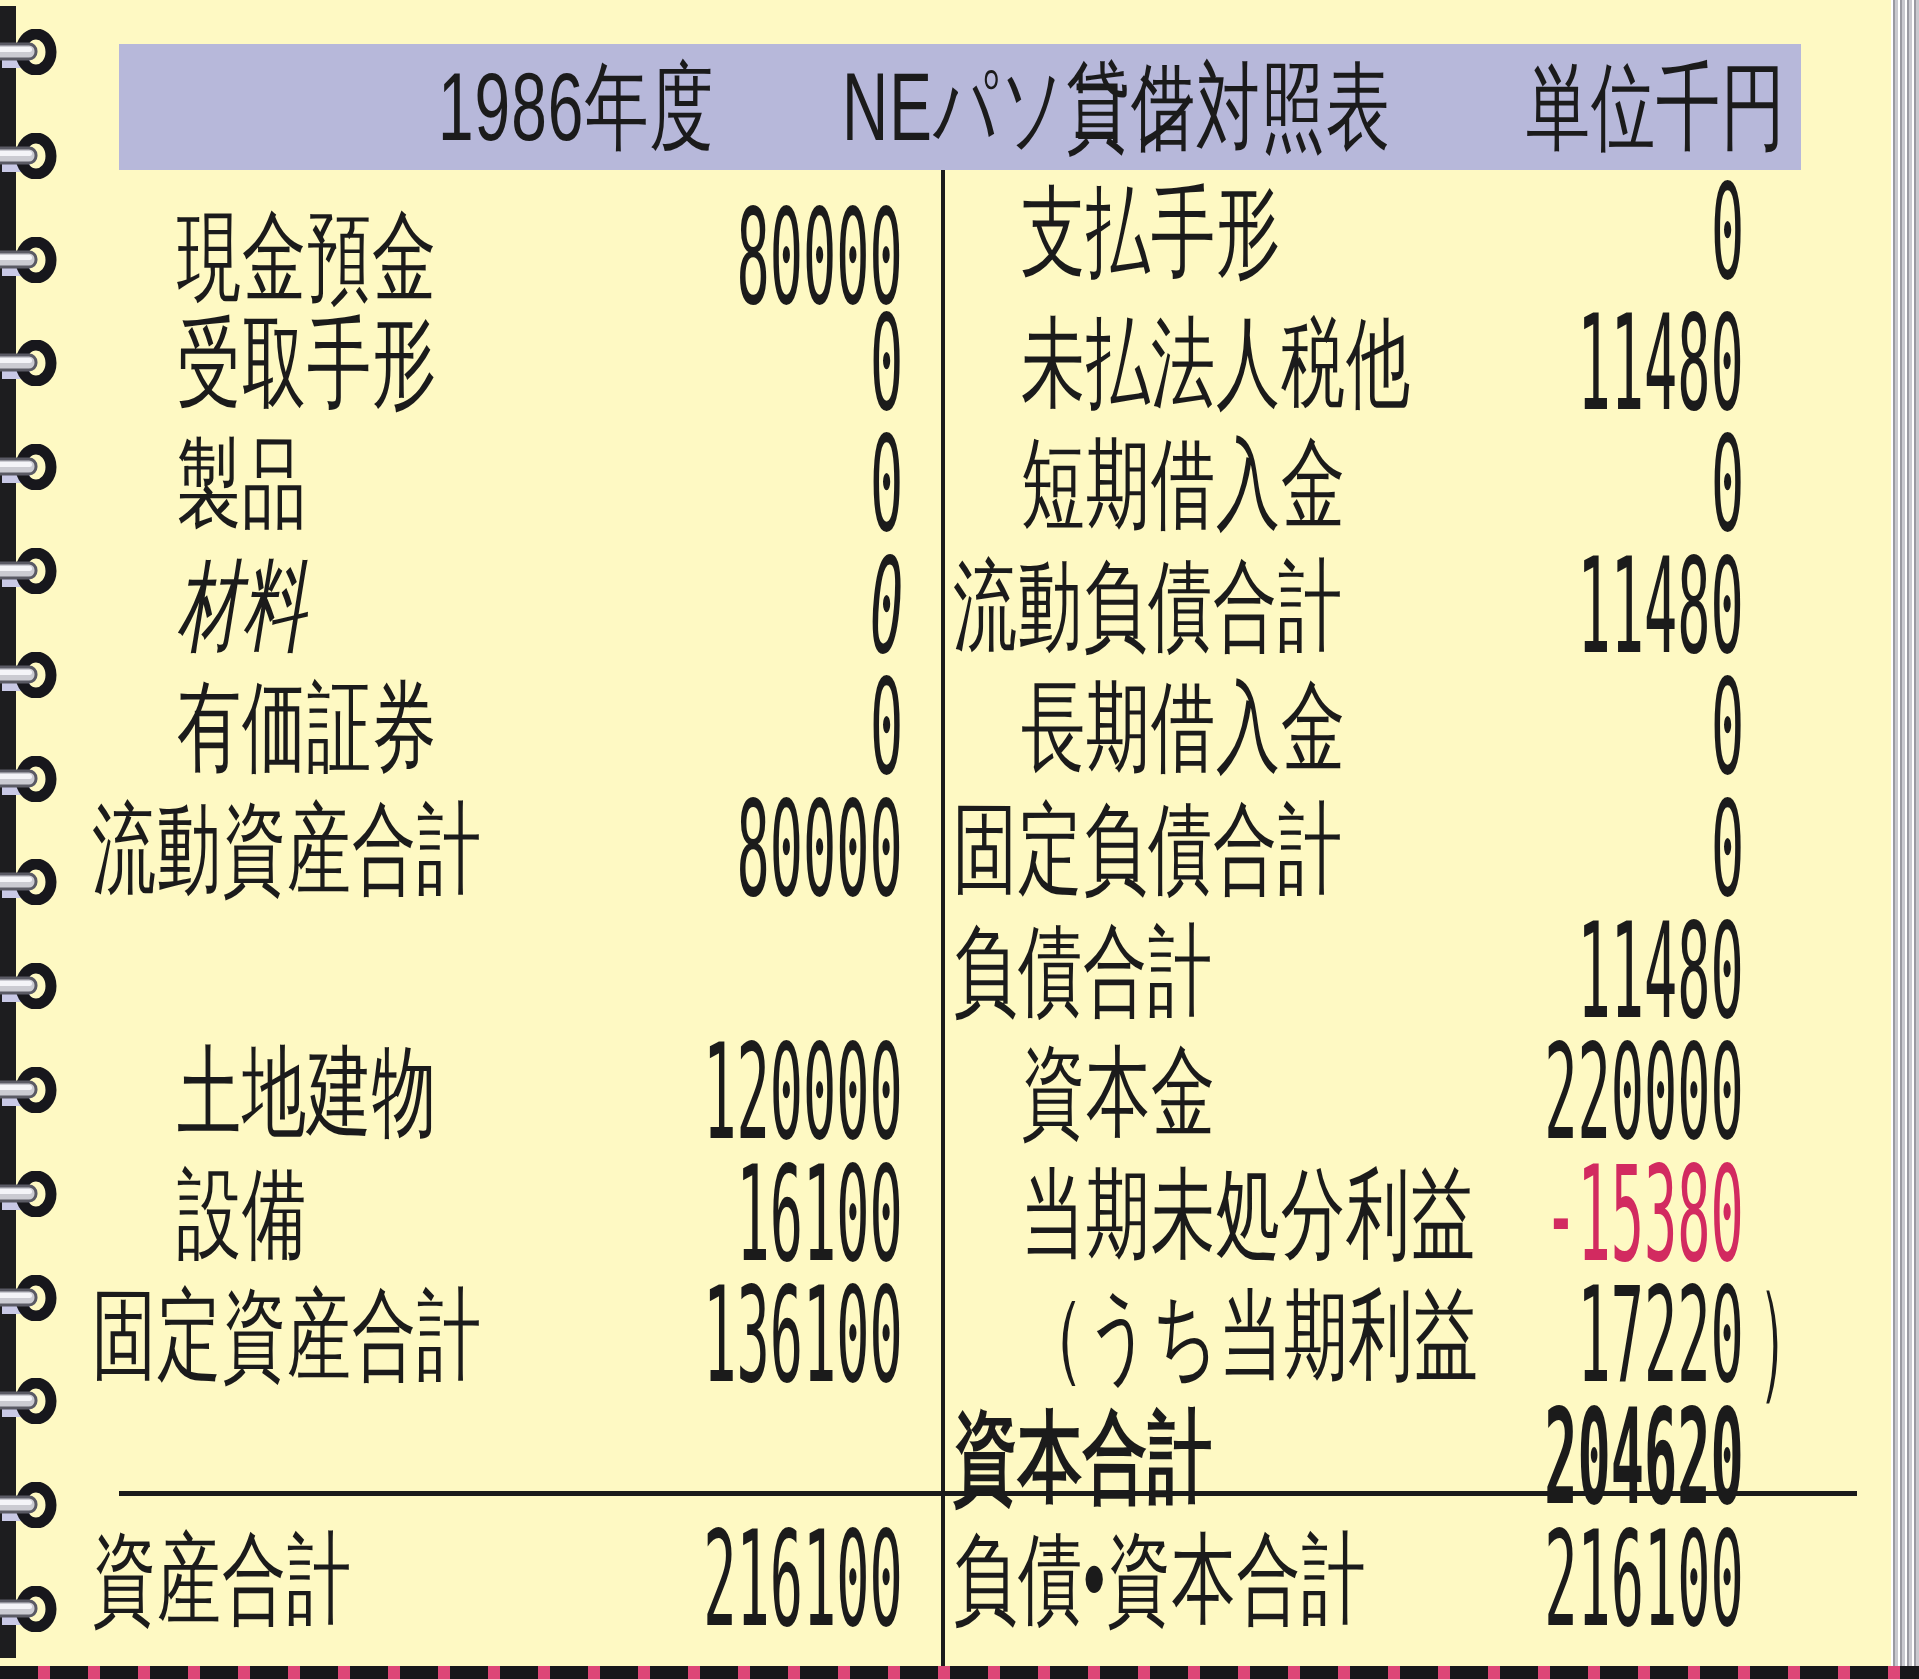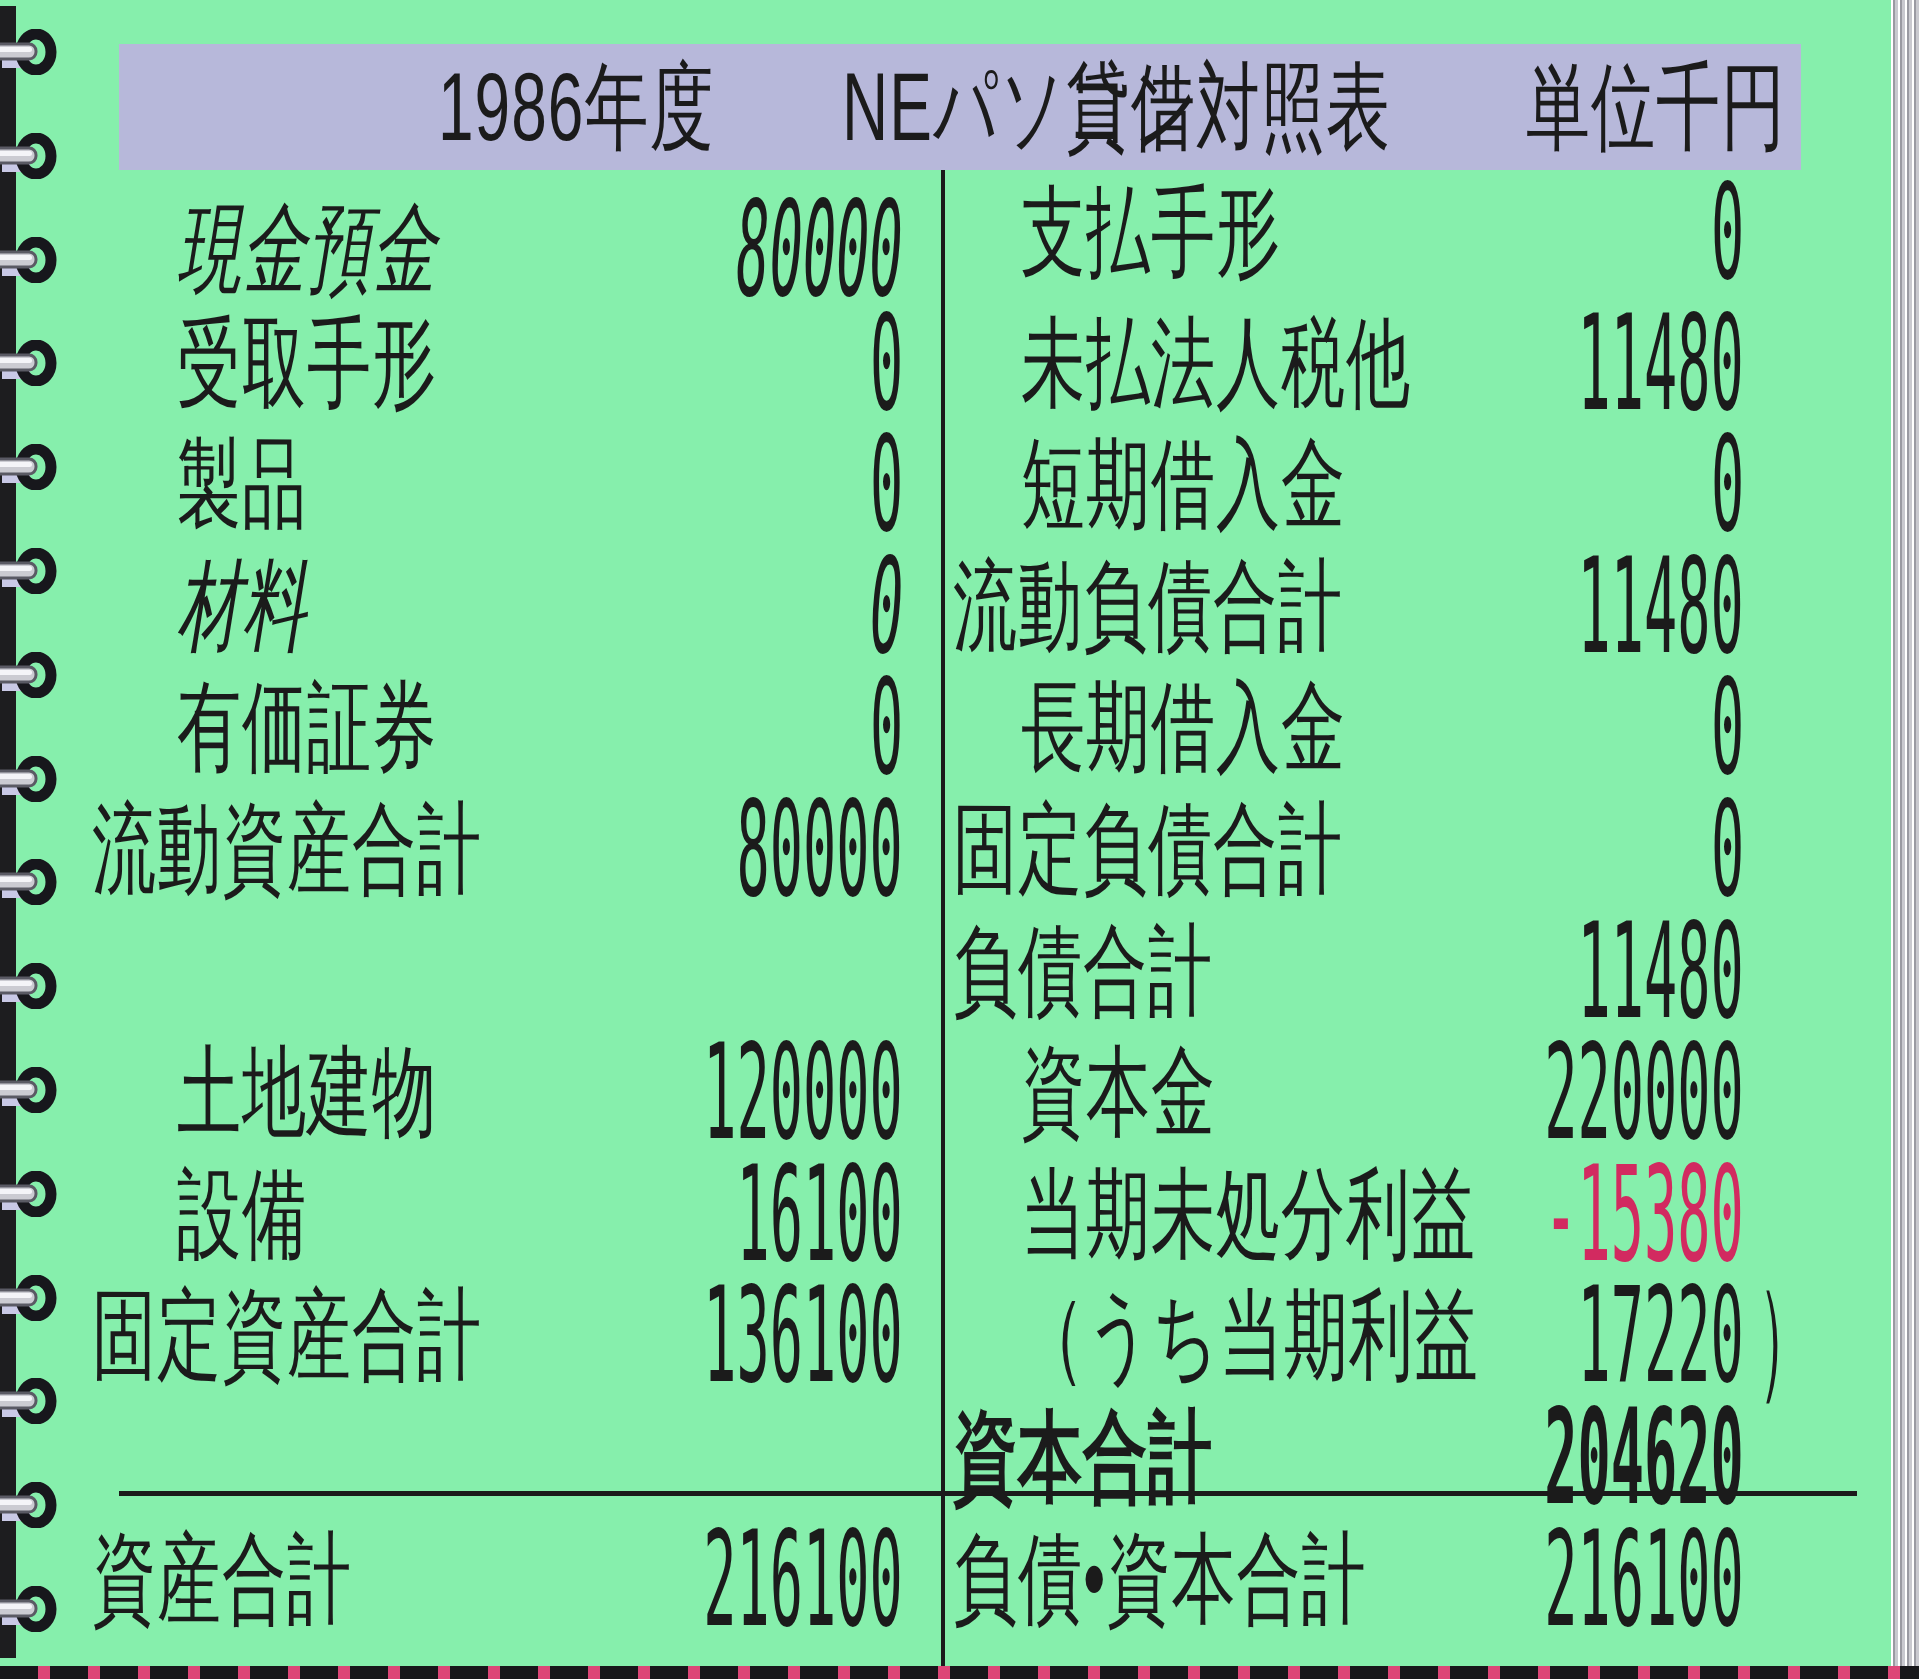--- a/index.html
+++ b/index.html
@@ -1,16 +1,16 @@
 <!DOCTYPE html>
 <html><head>
 <meta charset="utf-8">
 <style>
   html,body{margin:0;padding:0;background:#ffffff;}
-  #stage{position:relative;width:1919px;height:1679px;background:#86efac;overflow:hidden;
+  #stage{position:relative;width:1919px;height:1679px;background:#fef9c3;overflow:hidden;
          font-family:"Liberation Sans",sans-serif;color:#1b1b1b;}
   
   .left-strip{position:absolute;left:0;top:6px;width:16px;height:1652px;background:#1d1d1f;}
   .ring{position:absolute;left:-4px;width:62px;height:46px;}
   
   .right-stripes{position:absolute;left:1891px;top:0;width:28px;height:1668px;
     background:repeating-linear-gradient(90deg,#ffffff 0 2px,#9a9aa2 2px 4px,#c9c9cf 4px 7px);}
   
   .bottom-dashes{position:absolute;left:0;top:1666px;width:1919px;height:13px;
     background:repeating-linear-gradient(90deg,#17171a 0 38px,#dd4677 38px 50px);}
@@ -144,21 +144,21 @@
   <div class="band" style="background: rgb(183, 184, 218);"></div>
   <span class="htext" style="left:438px">1986年度</span>
   <span class="htext" style="left:842px">NEパソコン</span>
   <span class="htext" style="left:1066px">貸借対照表</span>
   <span class="htext" style="left:1526px">単位千円</span>
 
   <div class="divider"></div>
   <div class="total-line"></div>
 
   <div id="rows-layer">
-      <div class="row" style="top: 188px; font-style: italic;">
+      <div class="row" style="top: 196px;">
         <span class="jlabel" style="left: 177px;">現金預金</span>
         <span class="num" style="right: 1016px;">80000</span>
       </div>
       <div class="row" style="top: 302px;">
         <span class="jlabel" style="left: 177px;">受取手形</span>
         <span class="num" style="right: 1016px;">0</span>
       </div>
       <div class="row" style="top: 423px;">
         <span class="jlabel" style="left: 177px;">製品</span>
         <span class="num" style="right: 1016px;">0</span>

